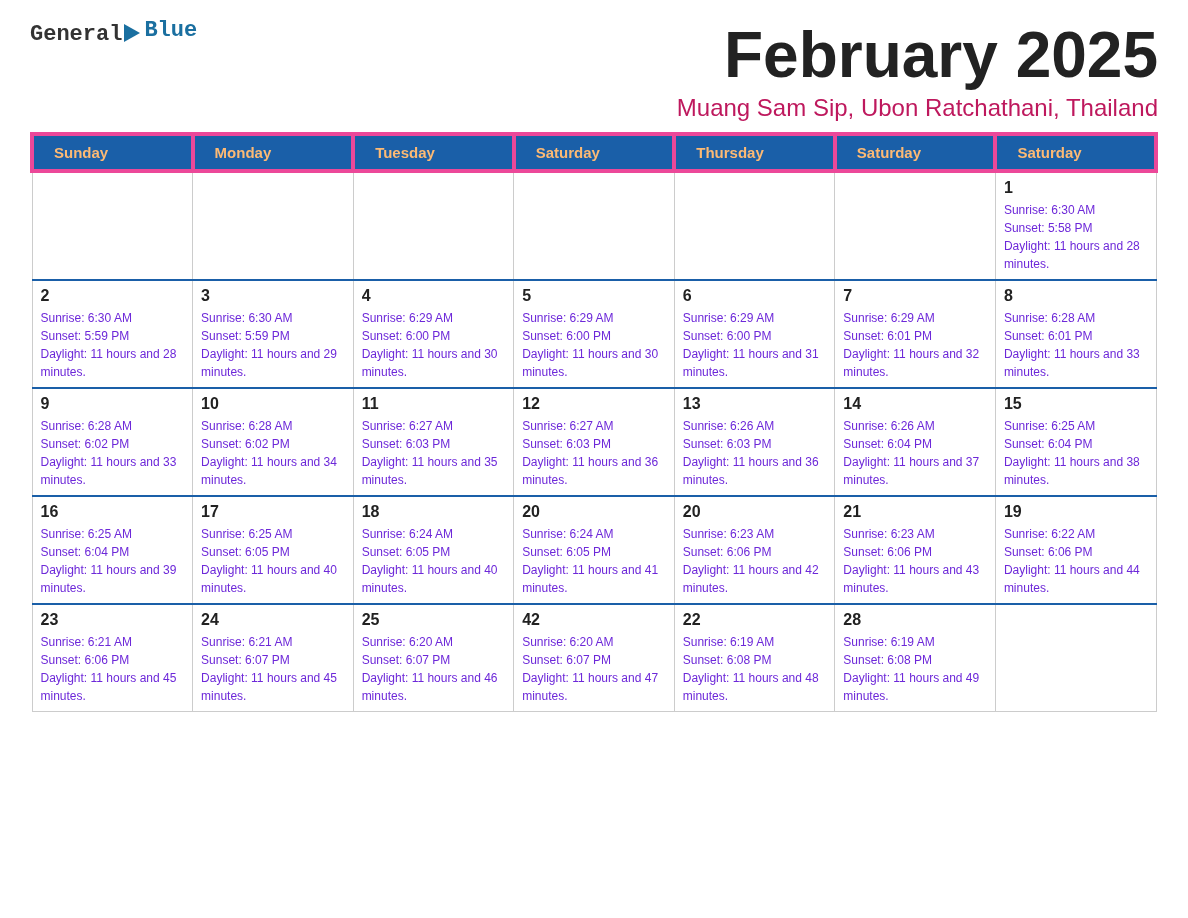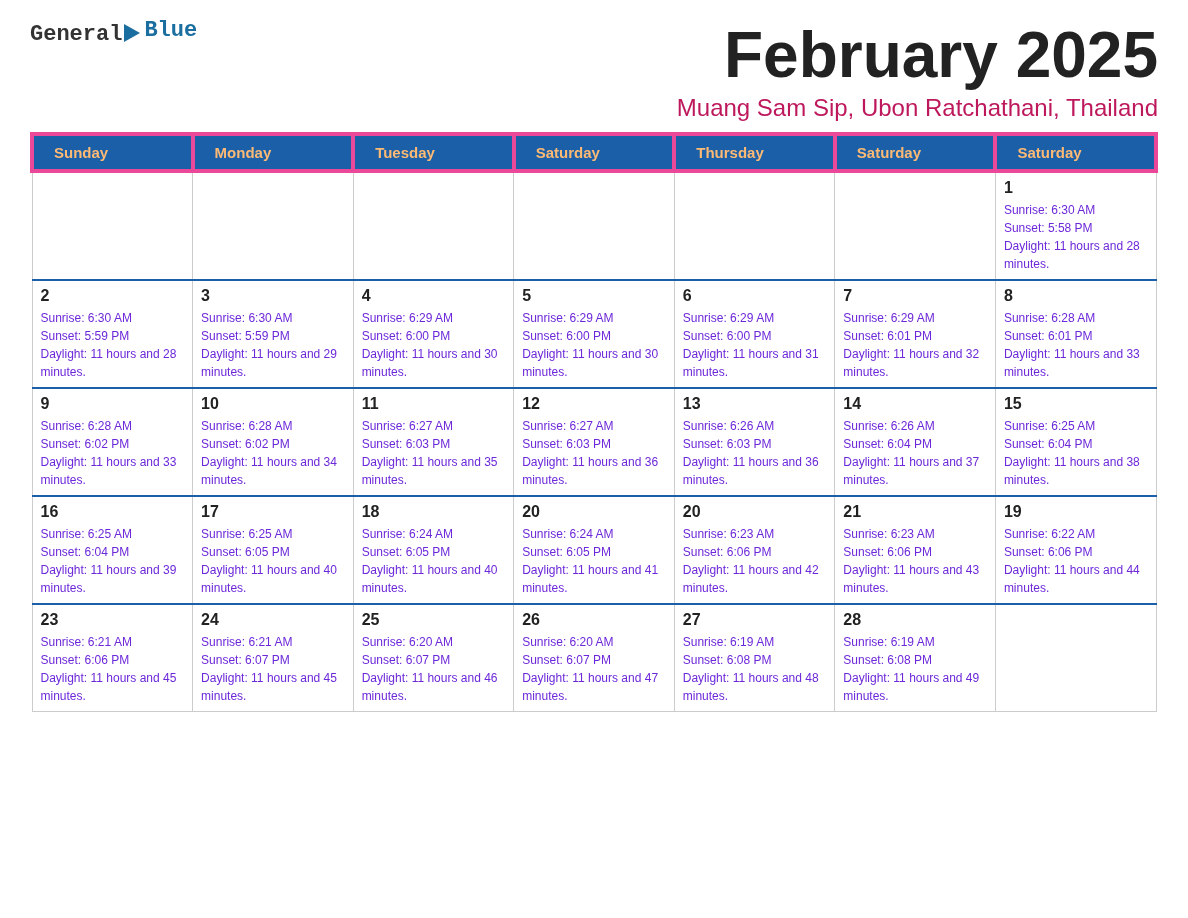--- a/index.html
+++ b/index.html
@@ -232,25 +232,25 @@
         </td>
         <td>
           <span class="day-number">24</span>
           <div class="day-info">Sunrise: 6:21 AM<br>Sunset: 6:07 PM<br>Daylight: 11 hours and 45 minutes.</div>
         </td>
         <td>
           <span class="day-number">25</span>
           <div class="day-info">Sunrise: 6:20 AM<br>Sunset: 6:07 PM<br>Daylight: 11 hours and 46 minutes.</div>
         </td>
         <td>
-          <span class="day-number">26</span>
+          <span class="day-number">42</span>
           <div class="day-info">Sunrise: 6:20 AM<br>Sunset: 6:07 PM<br>Daylight: 11 hours and 47 minutes.</div>
         </td>
         <td>
-          <span class="day-number">27</span>
+          <span class="day-number">22</span>
           <div class="day-info">Sunrise: 6:19 AM<br>Sunset: 6:08 PM<br>Daylight: 11 hours and 48 minutes.</div>
         </td>
         <td>
           <span class="day-number">28</span>
           <div class="day-info">Sunrise: 6:19 AM<br>Sunset: 6:08 PM<br>Daylight: 11 hours and 49 minutes.</div>
         </td>
         <td class="empty-cell"></td>
       </tr>
     </tbody>
 </table>

